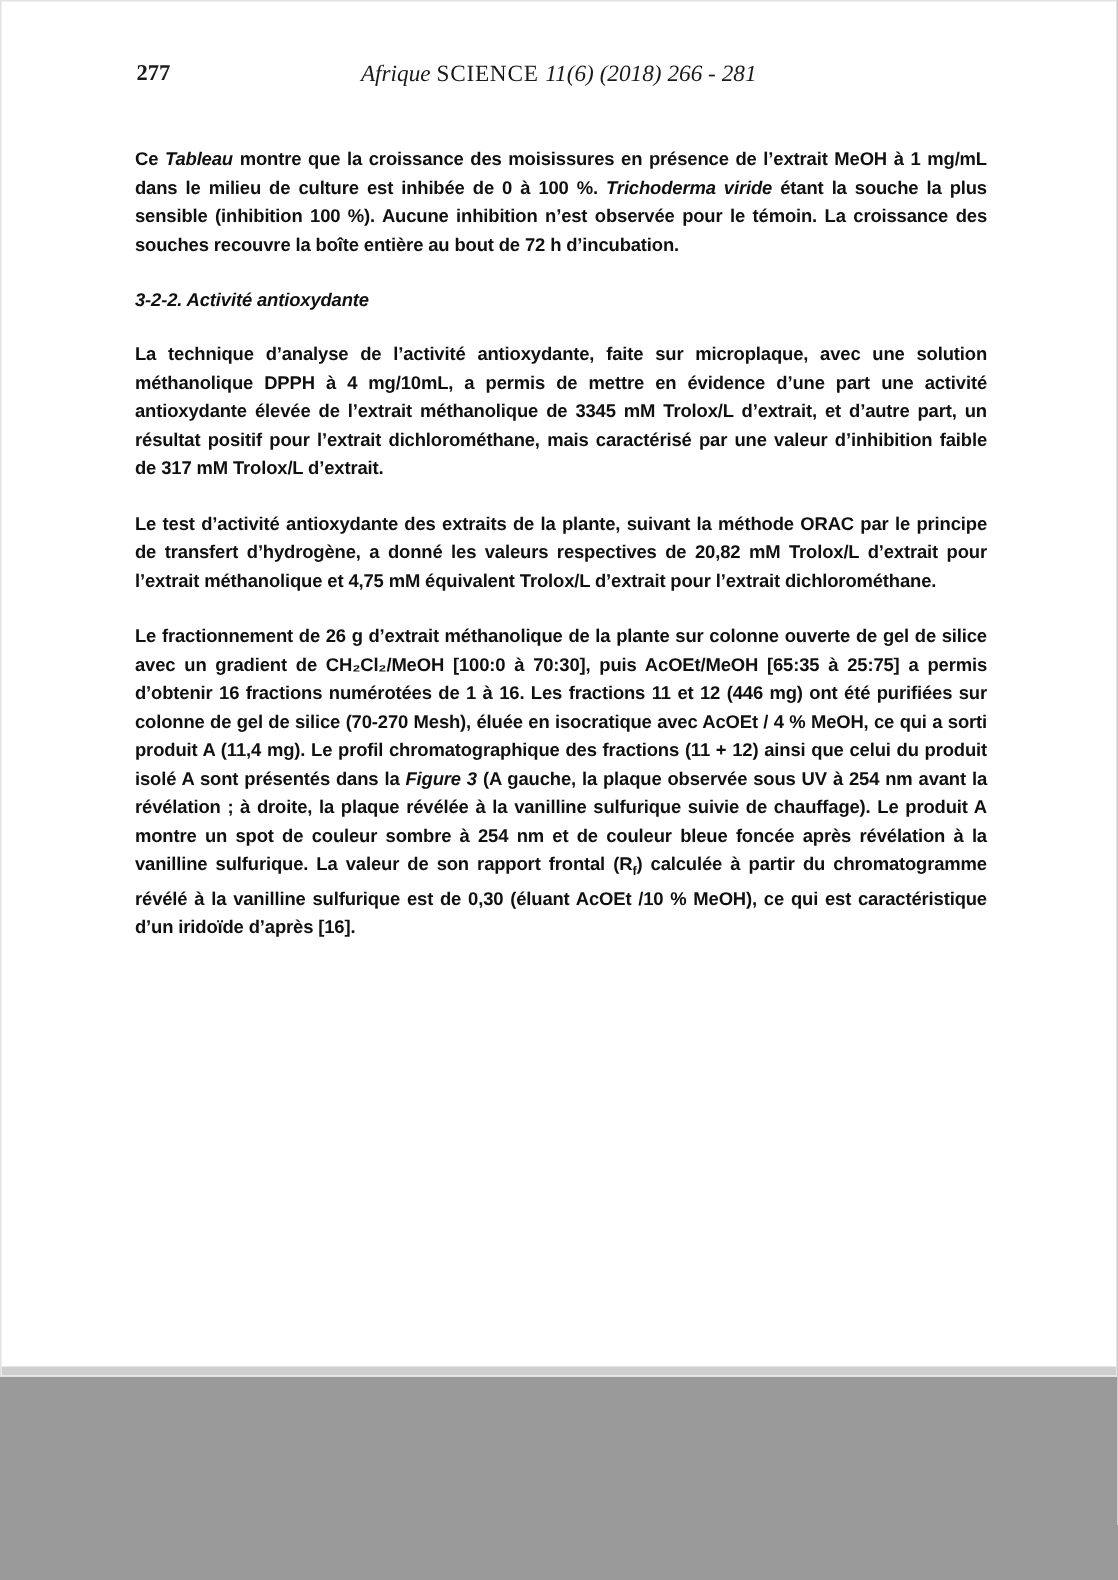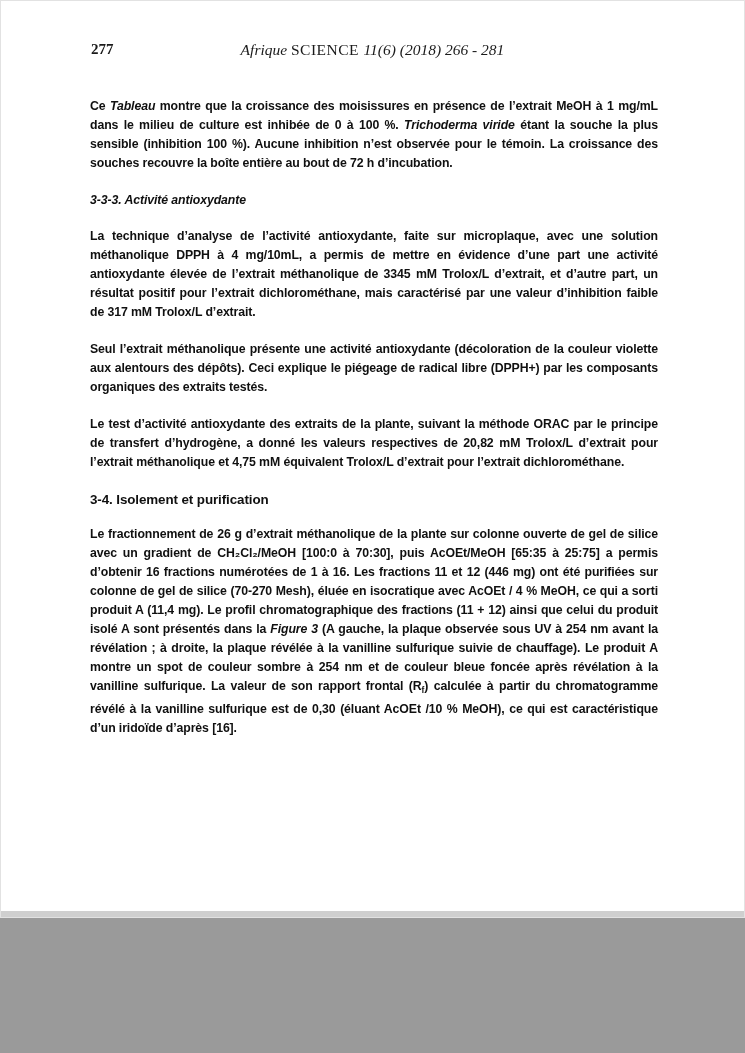--- a/index.html
+++ b/index.html
@@ -72,25 +72,23 @@
 
 <div class="page">
 
   <div class="header">
     <span class="page-num">277</span>
     <span class="journal-title"><span class="s-i">Afrique </span><span class="s-sc">SCIENCE </span><span class="s-i">11(6) (2018) 266 - 281</span></span>
   </div>
 
   <div class="body-col">
       <div class="block para"><span>Ce </span><span class="s-bi">Tableau </span><span>montre que la croissance des moisissures en présence de l’extrait MeOH à 1 mg/mL dans le milieu de culture est inhibée de 0 à 100 %. </span><span class="s-i">Trichoderma viride </span><span>étant la souche la plus sensible (inhibition 100 %). Aucune inhibition n’est observée pour le témoin. La croissance des souches recouvre la boîte entière au bout de 72 h d’incubation.</span></div>
-      <div class="block heading-italic"><span>3-3-3. Activité antioxydante</span></div>
+      <div class="block heading-italic"><span>3-2-2. Activité antioxydante</span></div>
       <div class="block para"><span>La technique d’analyse de l’activité antioxydante, faite sur microplaque, avec une solution méthanolique DPPH à 4 mg/10mL, a permis de mettre en évidence d’une part une activité antioxydante élevée de l’extrait méthanolique de 3345 mM Trolox/L d’extrait, et d’autre part, un résultat positif pour l’extrait dichlorométhane, mais caractérisé par une valeur d’inhibition faible de 317 mM Trolox/L d’extrait.</span></div>
-      <div class="block para"><span>Seul l’extrait méthanolique présente une activité antioxydante (décoloration de la couleur violette aux alentours des dépôts). Ceci explique le piégeage de radical libre (DPPH+) par les composants organiques des extraits testés.</span></div>
       <div class="block para"><span>Le test d’activité antioxydante des extraits de la plante, suivant la méthode ORAC par le principe de transfert d’hydrogène, a donné les valeurs respectives de 20,82 mM Trolox/L d’extrait pour l’extrait méthanolique et 4,75 mM équivalent Trolox/L d’extrait pour l’extrait dichlorométhane.</span></div>
-      <div class="block heading-bold"><span>3-4. Isolement et purification</span></div>
       <div class="block para"><span>Le fractionnement de 26 g d’extrait méthanolique de la plante sur colonne ouverte de gel de silice avec un gradient de CH₂Cl₂/MeOH [100:0 à 70:30], puis AcOEt/MeOH [65:35 à 25:75] a permis d’obtenir 16 fractions numérotées de 1 à 16. Les fractions 11 et 12 (446 mg) ont été purifiées sur colonne de gel de silice (70-270 Mesh), éluée en isocratique avec AcOEt / 4 % MeOH, ce qui a sorti produit A (11,4 mg). Le profil chromatographique des fractions (11 + 12) ainsi que celui du produit isolé A sont présentés dans la </span><span class="s-bi">Figure 3 </span><span>(A gauche, la plaque observée sous UV à 254 nm avant la révélation ; à droite, la plaque révélée à la vanilline sulfurique suivie de chauffage). Le produit A montre un spot de couleur sombre à 254 nm et de couleur bleue foncée après révélation à la vanilline sulfurique. La valeur de son rapport frontal (R</span><span class="s-sub">f</span><span>) calculée à partir du chromatogramme révélé à la vanilline sulfurique est de 0,30 (éluant AcOEt /10 % MeOH), ce qui est caractéristique d’un iridoïde d’après [16].</span></div>
     </div>
 
   <div class="footer" style="color: rgb(36, 64, 179);">Tiana Sylvia RASOARIVELO RALAMBONIRINA et al.</div>
 
   <div class="bottom-edge"></div>
 
 </div>
 
 </body></html>

